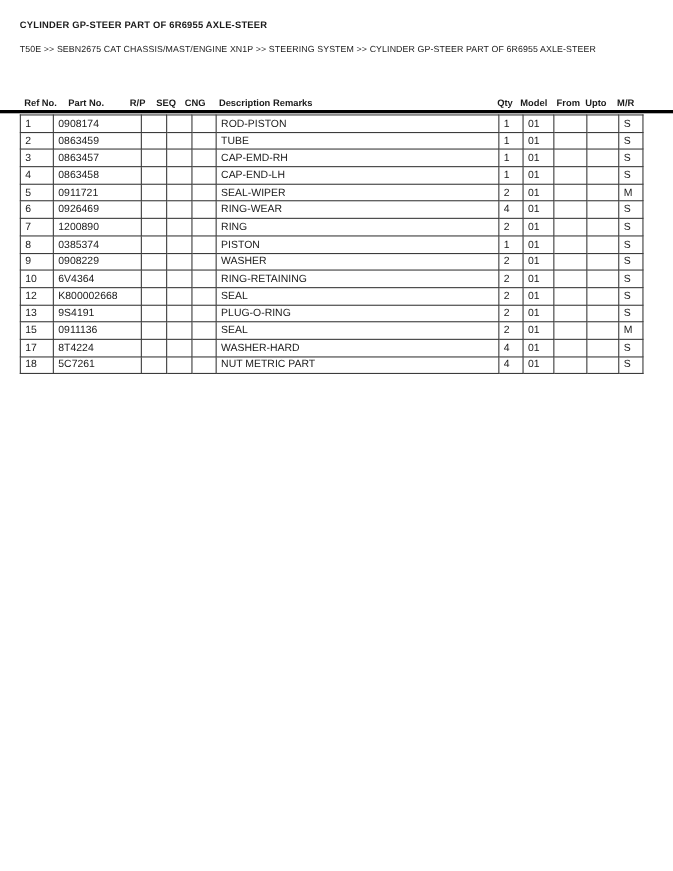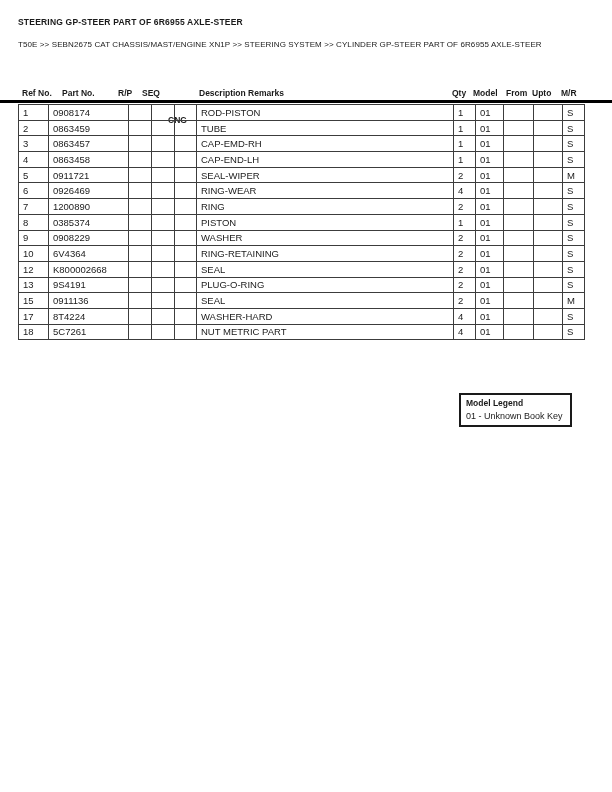--- a/index.html
+++ b/index.html
@@ -37,21 +37,21 @@
     position: absolute;
     top: 0;
     font-size: 8.5px;
     font-weight: bold;
     white-space: nowrap;
   }
   .h-ref   { left: 22px; }
   .h-part  { left: 62px; }
   .h-rp    { left: 118px; }
   .h-seq   { left: 142px; }
-  .h-cng   { left: 168px; margin-top: 27px; }
+  .h-cng   { left: 168px; }
   .h-desc  { left: 199px; }
   .h-qty   { left: 452px; }
   .h-model { left: 473px; }
   .h-from  { left: 506px; }
   .h-upto  { left: 532px; }
   .h-mr    { left: 561px; }
   .header-rule {
     position: absolute;
     left: 0;
     top: 100px;
@@ -98,21 +98,21 @@
     padding: 3px 4px 4px 5px;
   }
   .legend-title { font-size: 8.5px; font-weight: bold; margin-bottom: 3px; white-space: nowrap; }
   .legend-entry { font-size: 9px; white-space: nowrap; }
 </style>
 </head>
 <body>
 
 <div class="page">
 
-  <div class="page-title">STEERING GP-STEER PART OF 6R6955 AXLE-STEER</div>
+  <div class="page-title">CYLINDER GP-STEER PART OF 6R6955 AXLE-STEER</div>
 
   <div class="breadcrumb">T50E &gt;&gt; SEBN2675 CAT CHASSIS/MAST/ENGINE XN1P &gt;&gt; STEERING SYSTEM &gt;&gt; CYLINDER GP-STEER PART OF 6R6955 AXLE-STEER</div>
 
   <div class="thead">
     <span class="h-ref">Ref No.</span>
     <span class="h-part">Part No.</span>
     <span class="h-rp">R/P</span>
     <span class="h-seq">SEQ</span>
     <span class="h-cng">CNG</span>
     <span class="h-desc">Description Remarks</span>
@@ -348,18 +348,14 @@
       <td>NUT METRIC PART</td>
       <td>4</td>
       <td>01</td>
       <td></td>
       <td></td>
       <td>S</td>
     </tr>
   </tbody>
   </table>
 
-  <div class="legend-box">
-    <div class="legend-title">Model Legend</div>
-    <div class="legend-entry">01 - Unknown Book Key</div>
-  </div>
 
 </div>
 
 </body></html>

